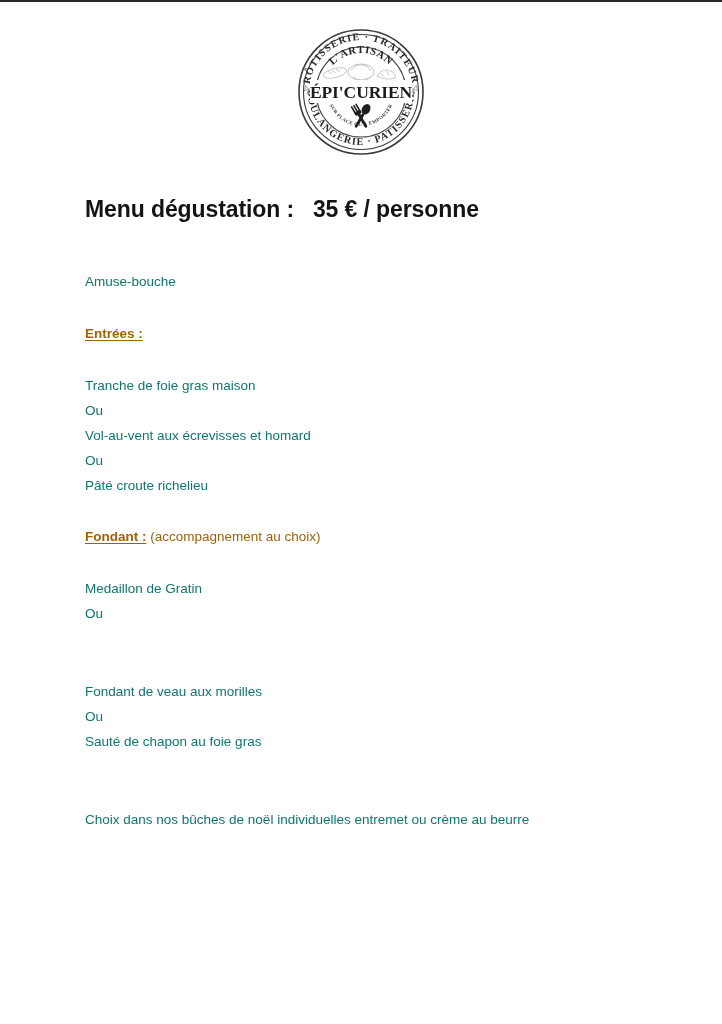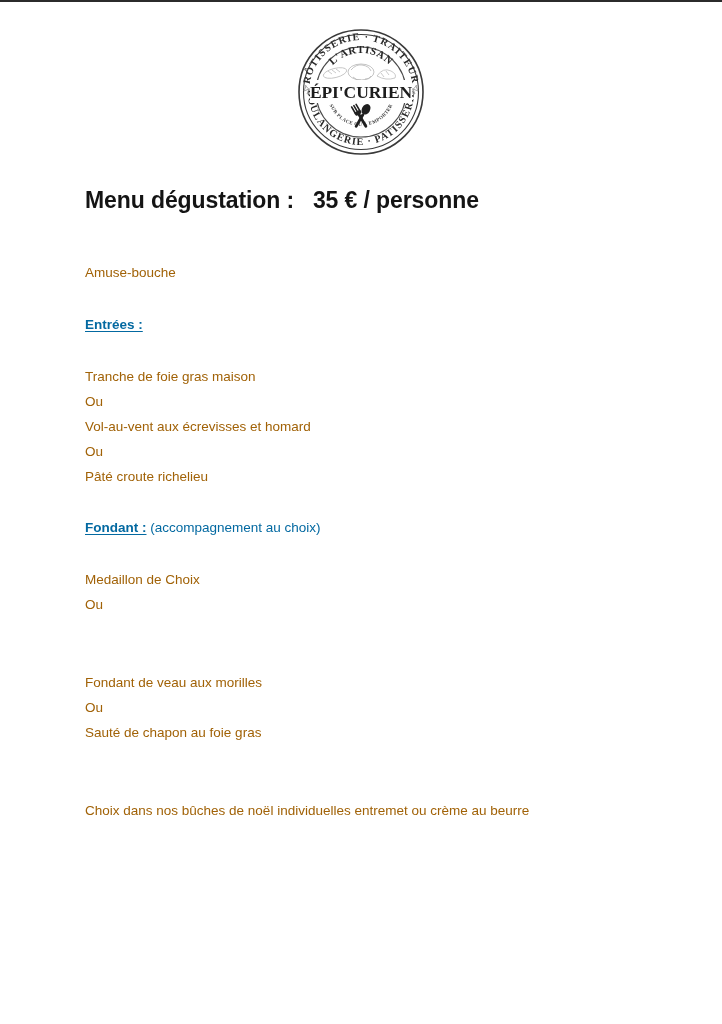--- a/index.html
+++ b/index.html
@@ -31,43 +31,43 @@
     height: 150px;
     display: flex;
     justify-content: center;
     align-items: flex-start;
   }
   .logo-svg {
     display: block;
   }
   .doc-body {
     position: absolute;
-    top: 187px;
+    top: 196px;
     left: 85px;
     width: 560px;
   }
   .menu-title {
     font-size: 23px;
     font-weight: bold;
     letter-spacing: -0.1px;
     margin: 0 0 46px 0;
     white-space: pre;
     color: #141414;
   }
   .line {
     font-size: 13.5px;
     line-height: 25px;
     margin: 0;
-    color: #a16207;
+    color: #0f766e;
   }
   .section-head {
     font-size: 13.5px;
     line-height: 25px;
     margin: 0;
-    color: #0369a1;
+    color: #a16207;
   }
   .section-head .head-label {
     font-weight: bold;
     text-decoration: underline;
     text-underline-offset: 2px;
   }
   .section-head .head-note {
     font-weight: normal;
     text-decoration: none;
   }
@@ -173,21 +173,21 @@
   <div class="line">Vol-au-vent aux écrevisses et homard</div>
   <div class="line">Ou</div>
   <div class="line">Pâté croute richelieu</div>
 
   <div class="gap-section"></div>
 
   <div class="section-head">
     <span class="head-label">Fondant :</span><span class="head-note"> (accompagnement au choix)</span>
   </div>
   <div class="gap-head-to-items"></div>
-  <div class="line">Medaillon de Choix</div>
+  <div class="line">Medaillon de Gratin</div>
   <div class="line">Ou</div>
 
   <div class="gap-section"></div>
 
   <div class="gap-head-to-items"></div>
   <div class="line">Fondant de veau aux morilles</div>
   <div class="line">Ou</div>
   <div class="line">Sauté de chapon au foie gras</div>
 
   <div class="gap-section-tall"></div>

